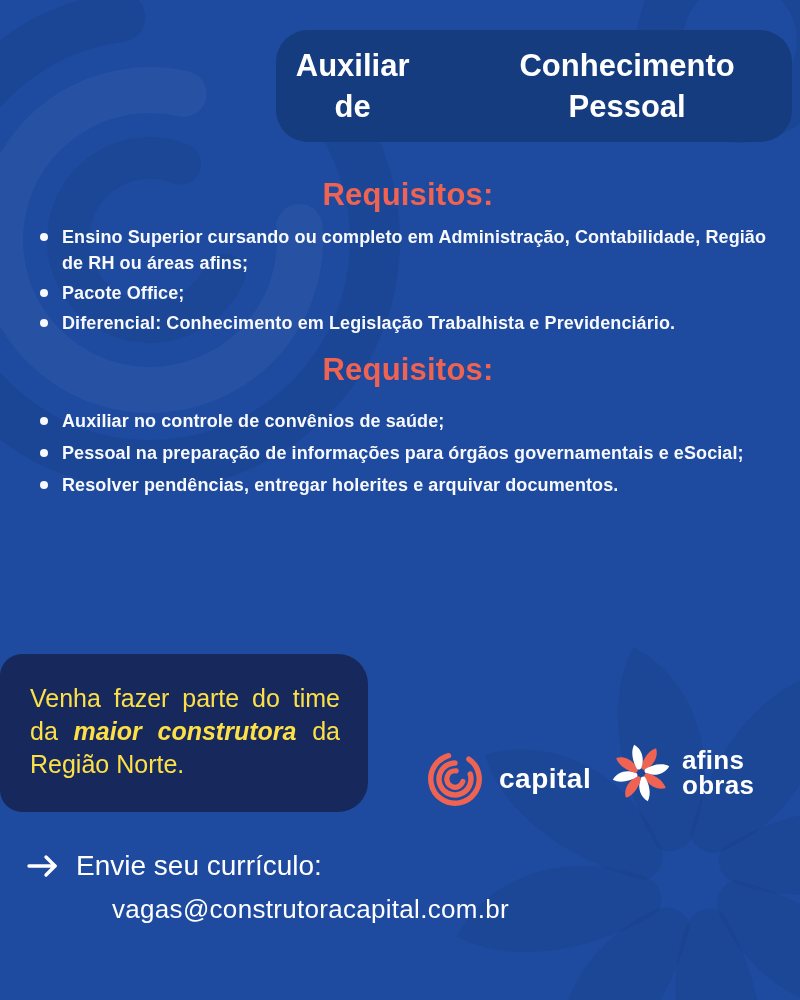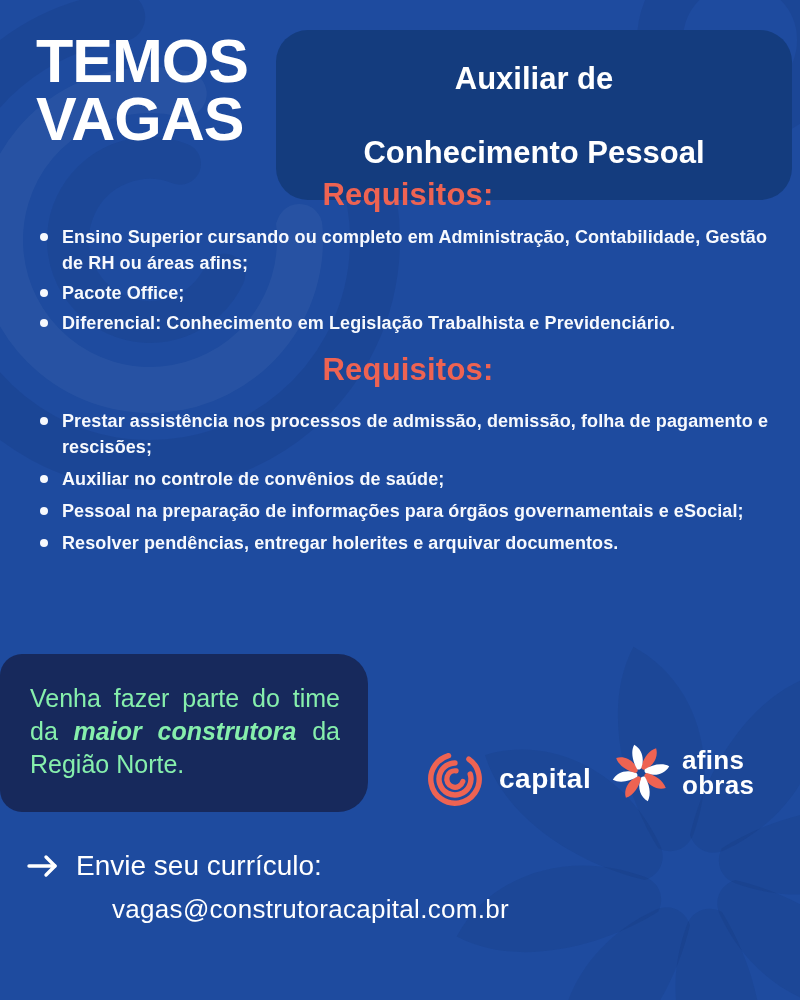--- a/index.html
+++ b/index.html
@@ -19,23 +19,23 @@
   }
   .wm{position:absolute;pointer-events:none;}
   
   .headline{
     position:absolute;left:36px;top:32px;
     font-size:61px;font-weight:800;line-height:58px;letter-spacing:-1px;
     color:var(--text-white,#fff);
   }
   
   .job-box{
-    position:absolute;left:276px;top:30px;width:516px;height:170px;
+    position:absolute;left:276px;top:30px;width:516px;height:112px;
     background:var(--panel-navy,#143c7e);border-radius:32px;
-    display:flex;flex-direction:column;align-items:center;justify-content:center;
+    display:flex;flex-direction:row;align-items:center;justify-content:center;
     text-align:center;
     gap:33px;
   }
   .job-box .line{font-size:31px;font-weight:700;line-height:41px;}
   
   .section-heading{
     position:absolute;left:8px;width:100%;text-align:center;
     color:var(--accent-orange,#ee6352);
     font-size:31px;font-weight:800;letter-spacing:0.2px;
   }
@@ -56,21 +56,21 @@
     border-radius:50%;background:#f7f9fd;
   }
   
   .cta-box{
     position:absolute;left:0;top:654px;width:368px;height:158px;
     background:var(--cta-navy,#17295c);
     border-radius:22px 30px 30px 22px;
     padding:28px 28px 0 30px;
   }
   .cta-box p{
-    font-size:25px;line-height:33px;color:#86efac;
+    font-size:25px;line-height:33px;color:#fde047;
     text-align:justify;text-align-last:left;font-weight:400;
   }
   .cta-box .em{font-style:italic;font-weight:700;}
   
   .logo-capital{
     position:absolute;left:424px;top:748px;display:flex;align-items:center;gap:13px;
   }
   .logo-capital .label{font-size:28px;font-weight:700;letter-spacing:0.5px;}
   .logo-morar{
     position:absolute;left:612px;top:744px;display:flex;align-items:center;gap:12px;
@@ -106,40 +106,35 @@
       <path d="M0,-4.5 C1.5,-11 6,-18.5 12.5,-20.5 C14.5,-14 11,-6.5 3.5,-3 C2,-2.3 0.5,-3 0,-4.5 Z" transform="rotate(45)"></path>
       <path d="M0,-4.5 C1.5,-11 6,-18.5 12.5,-20.5 C14.5,-14 11,-6.5 3.5,-3 C2,-2.3 0.5,-3 0,-4.5 Z" transform="rotate(90)"></path>
       <path d="M0,-4.5 C1.5,-11 6,-18.5 12.5,-20.5 C14.5,-14 11,-6.5 3.5,-3 C2,-2.3 0.5,-3 0,-4.5 Z" transform="rotate(135)"></path>
       <path d="M0,-4.5 C1.5,-11 6,-18.5 12.5,-20.5 C14.5,-14 11,-6.5 3.5,-3 C2,-2.3 0.5,-3 0,-4.5 Z" transform="rotate(180)"></path>
       <path d="M0,-4.5 C1.5,-11 6,-18.5 12.5,-20.5 C14.5,-14 11,-6.5 3.5,-3 C2,-2.3 0.5,-3 0,-4.5 Z" transform="rotate(225)"></path>
       <path d="M0,-4.5 C1.5,-11 6,-18.5 12.5,-20.5 C14.5,-14 11,-6.5 3.5,-3 C2,-2.3 0.5,-3 0,-4.5 Z" transform="rotate(270)"></path>
       <path d="M0,-4.5 C1.5,-11 6,-18.5 12.5,-20.5 C14.5,-14 11,-6.5 3.5,-3 C2,-2.3 0.5,-3 0,-4.5 Z" transform="rotate(315)"></path>
     </g>
   </svg>
 
-  <div class="headline">
-    <div>TEMOS</div>
-    <div>VAGAS</div>
-  </div>
 
   <div class="job-box">
     <div class="line">Auxiliar de</div>
     <div class="line">Conhecimento Pessoal</div>
   </div>
 
   <div class="section-heading h-requisitos">Requisitos:</div>
   <ul class="bullets l-requisitos">
-      <li>Ensino Superior cursando ou completo em Administração, Contabilidade, Gestão de RH ou áreas afins;</li>
+      <li>Ensino Superior cursando ou completo em Administração, Contabilidade, Região de RH ou áreas afins;</li>
       <li>Pacote Office;</li>
       <li>Diferencial: Conhecimento em Legislação Trabalhista e Previdenciário.</li>
     </ul>
 
   <div class="section-heading h-atividades">Requisitos:</div>
   <ul class="bullets l-atividades">
-      <li>Prestar assistência nos processos de admissão, demissão, folha de pagamento e rescisões;</li>
       <li>Auxiliar no controle de convênios de saúde;</li>
       <li>Pessoal na preparação de informações para órgãos governamentais e eSocial;</li>
       <li>Resolver pendências, entregar holerites e arquivar documentos.</li>
     </ul>
 
   <div class="cta-box">
     <p><span>Venha fazer parte do time da </span><span class="em">maior construtora</span><span> da Região Norte.</span></p>
   </div>
 
   <div class="logo-capital">

